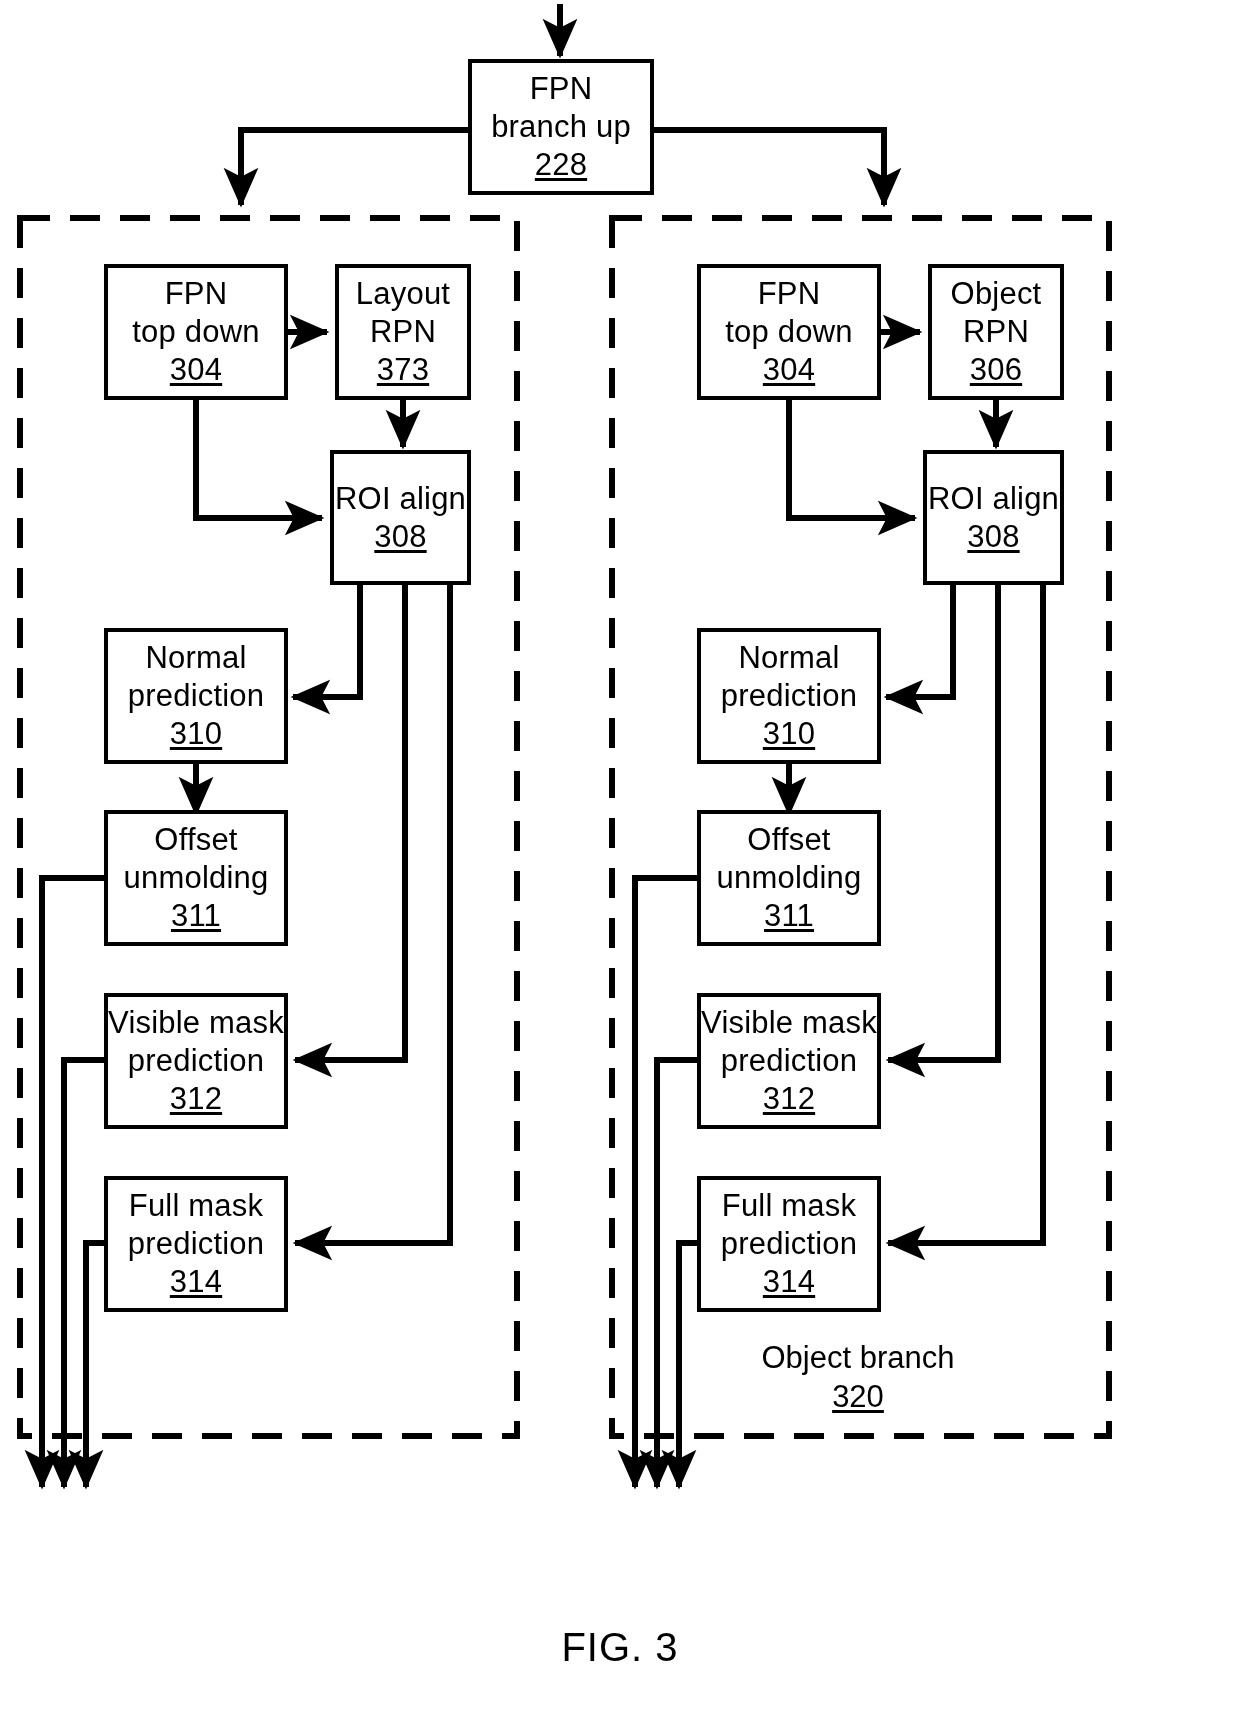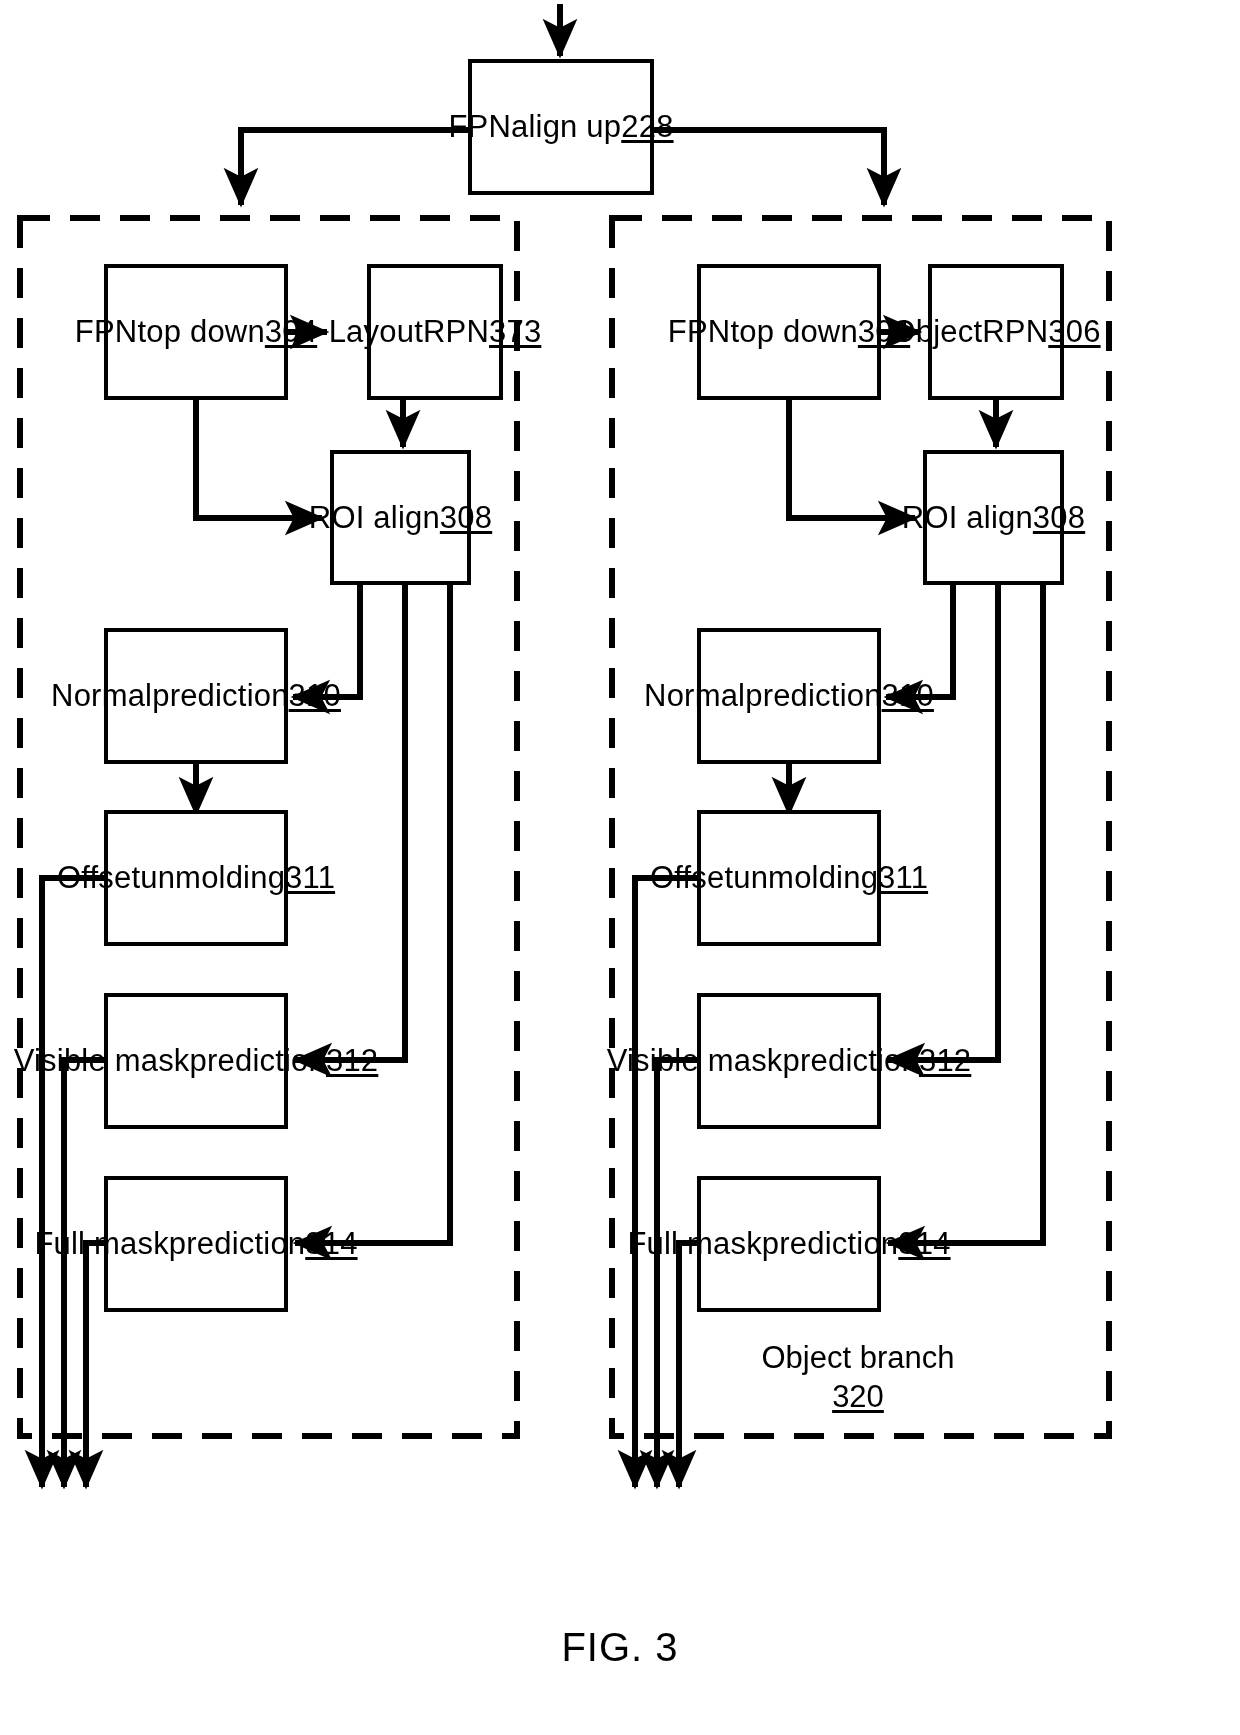--- a/index.html
+++ b/index.html
@@ -28,20 +28,21 @@
     top: 0;
     width: 1240px;
     height: 1735px;
   }
   .node-box {
     position: absolute;
     box-sizing: border-box;
     border: 4px solid #000000;
     background: #ffffff;
     display: flex;
+    flex-direction: column;
     align-items: center;
     justify-content: center;
     font-size: 31px;
     line-height: 1.22;
     text-align: center;
     letter-spacing: 0.2px;
   }
   .node-box .node-line {
     display: block;
     white-space: nowrap;
@@ -117,31 +118,31 @@
     <polyline points="998,585 998,1060 888,1060" fill="none" stroke="#000000" stroke-width="6" marker-end="url(#arrowhead)"></polyline>
     <polyline points="1043,585 1043,1243 888,1243" fill="none" stroke="#000000" stroke-width="6" marker-end="url(#arrowhead)"></polyline>
 
     <polyline points="697,878 635,878 635,1487" fill="none" stroke="#000000" stroke-width="6" marker-end="url(#arrowhead)"></polyline>
     <polyline points="697,1060 657,1060 657,1487" fill="none" stroke="#000000" stroke-width="6" marker-end="url(#arrowhead)"></polyline>
     <polyline points="697,1243 679,1243 679,1487" fill="none" stroke="#000000" stroke-width="6" marker-end="url(#arrowhead)"></polyline>
   </svg>
 
   <div class="node-box" style="left:468px; top:59px; width:186px; height:136px;">
     <span class="node-line">FPN</span>
-    <span class="node-line">align up</span>
+    <span class="node-line">branch up</span>
     <span class="node-line node-ref">228</span>
   </div>
 
   <div class="node-box" style="left:104px; top:264px; width:184px; height:136px;">
     <span class="node-line">FPN</span>
     <span class="node-line">top down</span>
     <span class="node-line node-ref">304</span>
   </div>
 
-  <div class="node-box" style="left:335px; top:264px; width:136px; height:136px;margin-left:32px;">
+  <div class="node-box" style="left:335px; top:264px; width:136px; height:136px;">
     <span class="node-line">Layout</span>
     <span class="node-line">RPN</span>
     <span class="node-line node-ref">373</span>
   </div>
 
   <div class="node-box" style="left:330px; top:450px; width:141px; height:135px;">
     <span class="node-line">ROI align</span>
     <span class="node-line node-ref">308</span>
   </div>
 

